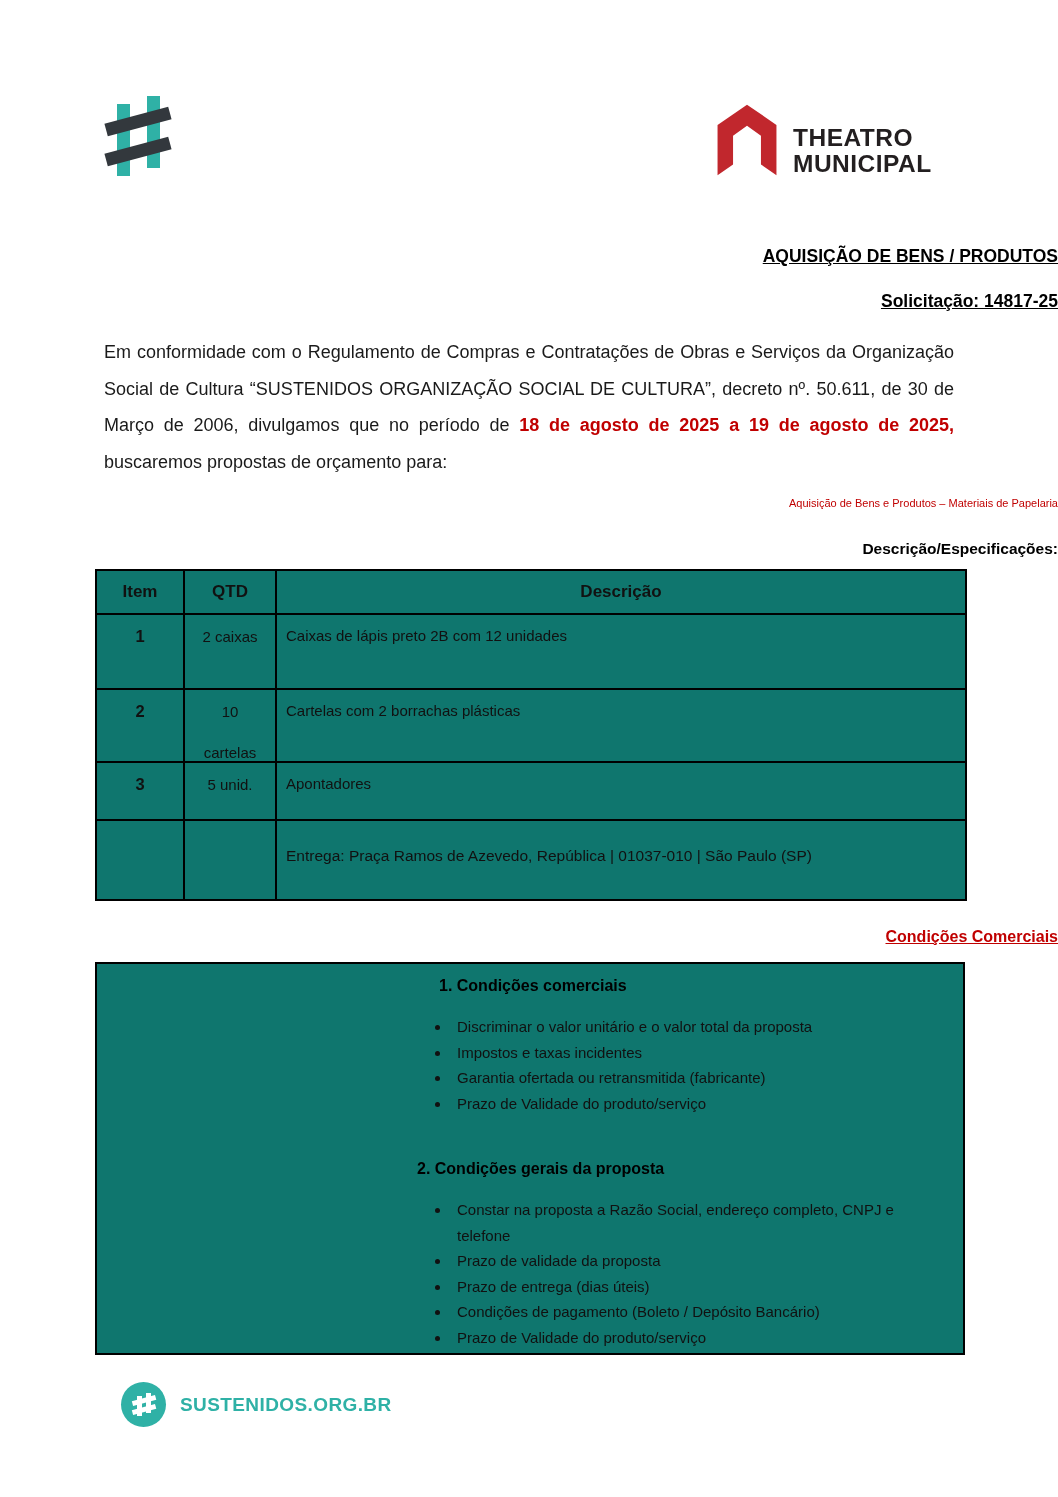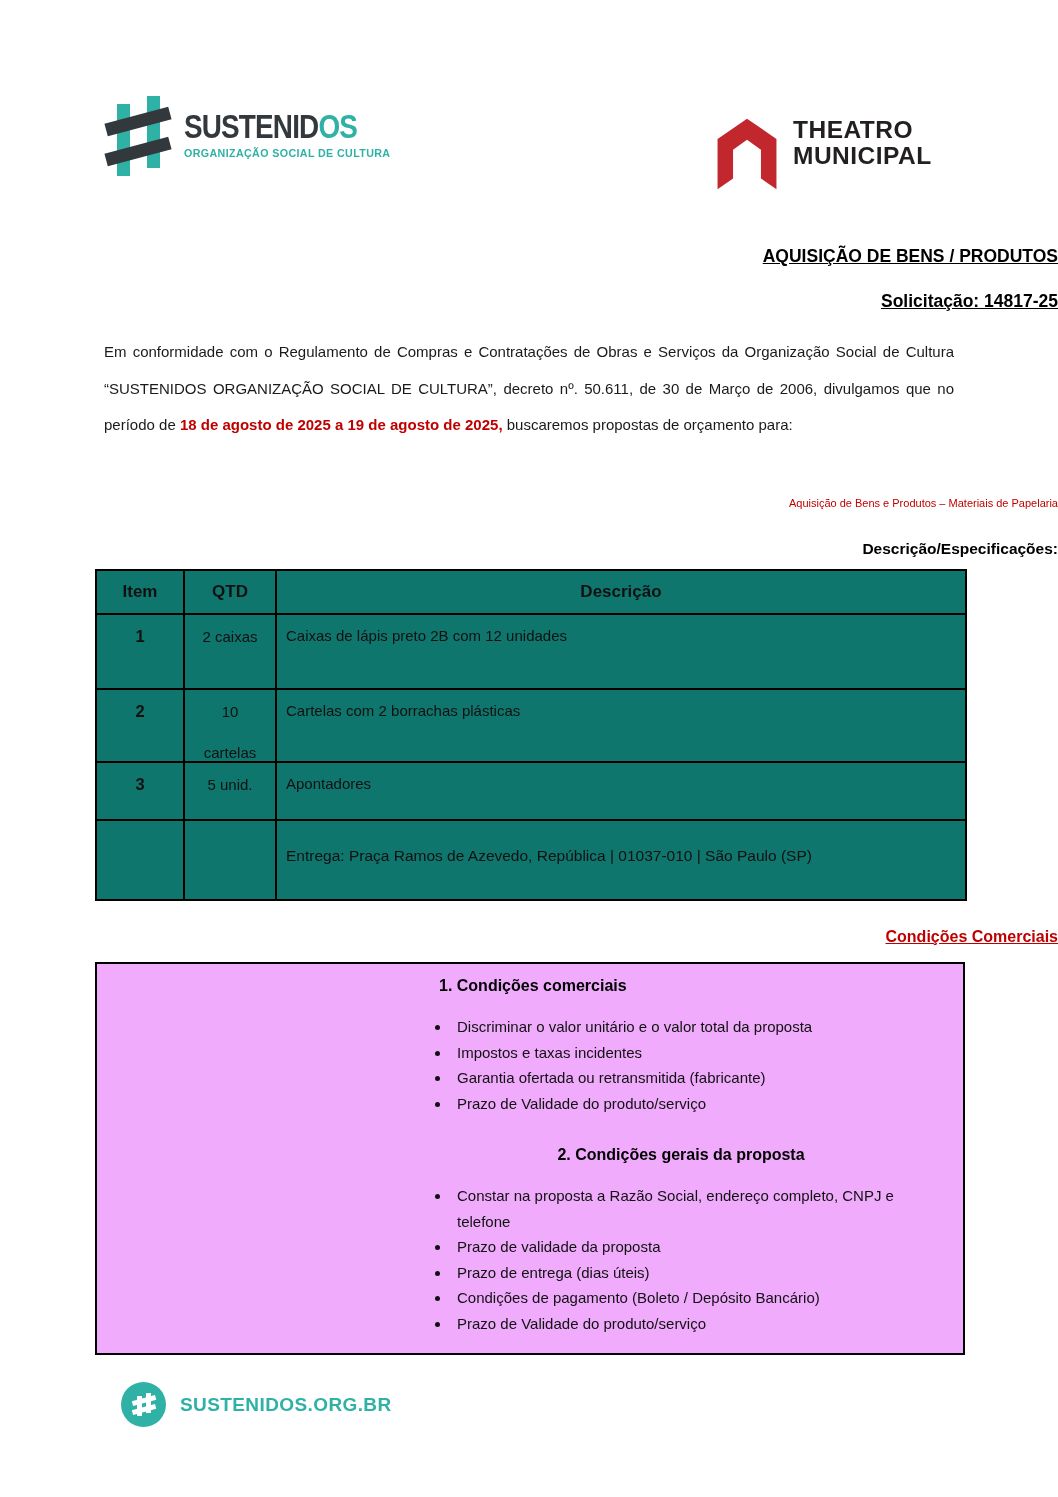--- a/index.html
+++ b/index.html
@@ -28,34 +28,34 @@
     color: #33383D; transform: scaleX(0.82); transform-origin: left center;
     white-space: nowrap; line-height: 36px;
   }
   .sustenidos-word .accent { color: #2FB1A6; }
   .sustenidos-tagline {
     margin-top: 3px; font-size: 11.5px; font-weight: 700; letter-spacing: 0.4px;
     color: #2FB1A6; transform: scaleX(0.93); transform-origin: left center;
     white-space: nowrap;
   }
 
-  .logo-theatro { left: 716px; top: 117px; display: flex; align-items: flex-start; }
+  .logo-theatro { left: 716px; top: 103px; display: flex; align-items: flex-end; }
   .theatro-mark { width: 62px; height: 74px; flex: 0 0 auto; }
   .theatro-text { margin-left: 15px; font-weight: 700; font-size: 24.5px; line-height: 26px;
                   letter-spacing: 0.5px; color: #231F20; white-space: nowrap; }
 
   
   .center-line { left: 0; width: 1058px; text-align: right; }
   .doc-title   { top: 246px; font-size: 17.5px; font-weight: 700; text-decoration: underline; color: #000; }
   .doc-subtitle{ top: 291px; font-size: 17.5px; font-weight: 700; text-decoration: underline; color: #000; }
 
   
   .intro {
     left: 104px; top: 334px; width: 850px;
-    font-size: 15px; line-height: 36.5px; color: #1a1a1a;
+    font-size: 18px; line-height: 36.5px; color: #1a1a1a;
     text-align: justify;
   }
   .intro .highlight { color: #C00000; font-weight: 700; }
 
   
   .sec-heading { top: 497px; font-size: 11px; font-weight: 400; color: #C00000; padding-left: 6px; }
   .sec-sub     { top: 540px; font-size: 15.5px; font-weight: 700; color: #000; }
 
   
   table.items { position: absolute; left: 95px; top: 569px; border-collapse: collapse; table-layout: fixed; }
@@ -70,26 +70,26 @@
   td.qtd-cell  { font-size: 15px; text-align: center; vertical-align: top; padding-top: 13px; }
   td.qtd-cell .q1 { margin-top: 0; }
   td.qtd-cell .q2 { margin-top: 24px; }
   td.desc-cell { font-size: 15px; text-align: left; vertical-align: top; padding: 12px 10px 8px 9px; }
   td.desc-cell.v-mid { vertical-align: middle; padding-top: 0; font-size: 15.5px; }
 
   
   .cond-heading { top: 928px; font-size: 16px; font-weight: 700; color: #C00000; text-decoration: underline; }
   .cond-box {
     left: 95px; top: 962px; width: 870px; height: 393px;
-    border: 2px solid #000; background: #f0abfc;
+    border: 2px solid #000; background: #0f766e;
   }
   .cond-content { padding: 13px 18px 0 320px; font-size: 15px; color: #111; }
   .cond-title { font-size: 16px; font-weight: 700; color: #000; }
   .cond-title.t1 { margin-left: 22px; }
-  .cond-title.t2 { margin-top: 30px; text-align: center; }
+  .cond-title.t2 { margin-top: 44px; }
   .cond-list { margin-top: 19px; padding-left: 34px; list-style: disc; line-height: 25.5px; }
   .cond-list li { padding-left: 6px; }
 
   
   .footer { left: 121px; top: 1382px; display: flex; align-items: center; }
   .footer-circle { position: relative; width: 45px; height: 45px; border-radius: 50%; background: #2FB1A6; flex: 0 0 auto; }
   .footer-circle .fv { position: absolute; width: 4.5px; height: 20px; background: #fff; }
   .footer-circle .fv.v1 { left: 16px; top: 14px; }
   .footer-circle .fv.v2 { left: 25px; top: 11px; }
   .footer-circle .fh { position: absolute; width: 24px; height: 4.5px; background: #fff; transform: rotate(-15deg); }
@@ -99,24 +99,20 @@
 </style>
 </head>
 <body>
 
 <div class="abs logo-sustenidos">
   <div class="sharp-icon">
     <div class="vbar v-left"></div>
     <div class="vbar v-right"></div>
     <div class="dbar d-top"></div>
     <div class="dbar d-bottom"></div>
-  </div>
-  <div class="sustenidos-text">
-    <div class="sustenidos-word"><span>SUSTENID</span><span class="accent">OS</span></div>
-    <div class="sustenidos-tagline">ORGANIZAÇÃO SOCIAL DE CULTURA</div>
   </div>
 </div>
 
 <div class="abs logo-theatro">
   <svg class="theatro-mark" viewBox="0 0 80 95" aria-hidden="true">
     <path d="M2,93 L2,28 L40,2 L78,28 L78,93 L58,79 L58,42 L40,29 L22,42 L22,79 Z" fill="#C1272D"></path>
   </svg>
   <div class="theatro-text">
     <div>THEATRO</div>
     <div>MUNICIPAL</div>

